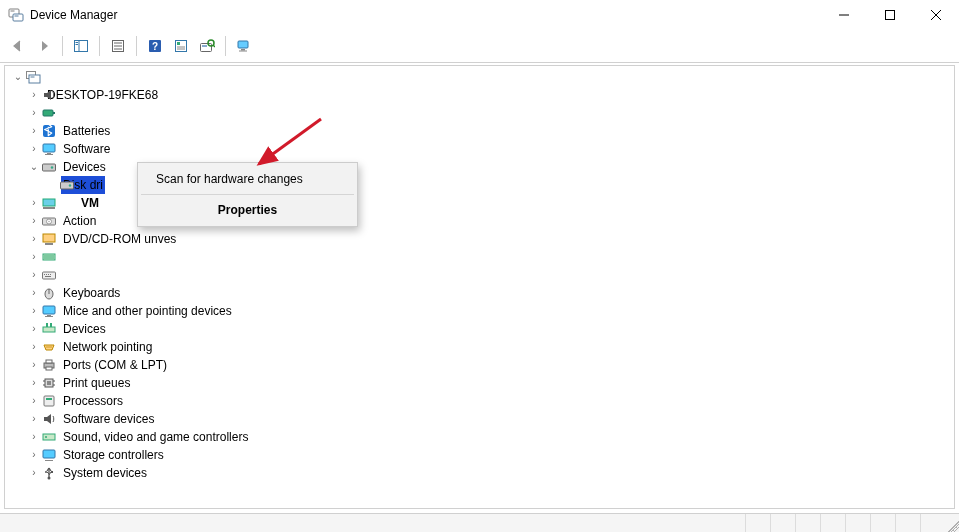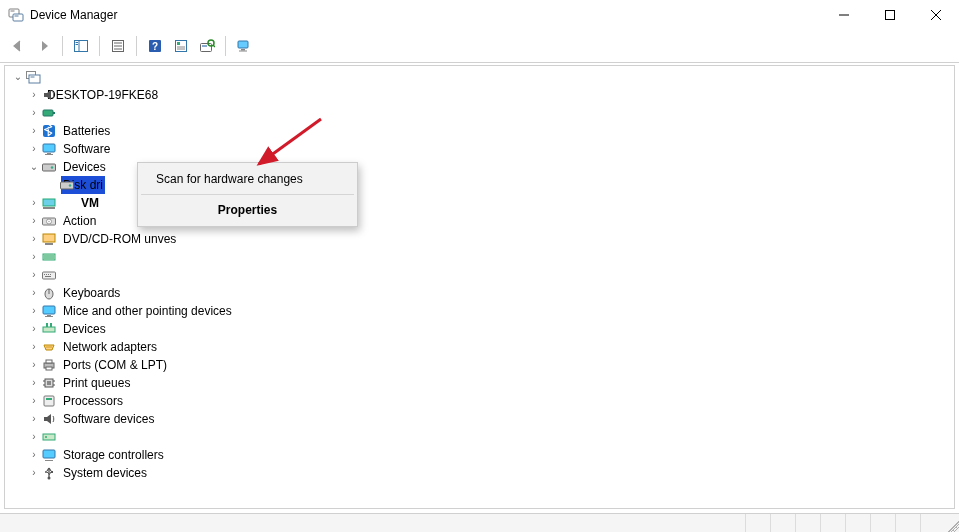--- a/index.html
+++ b/index.html
@@ -388,21 +388,21 @@
 
       <div class="row lvl1">
         <span class="expander">›</span>
         <span class="node-icon">
           <svg width="16" height="16">
               <rect x="2" y="6" width="12" height="5" fill="#c8e8c8" stroke="#3a7"></rect>
               <rect x="5" y="2" width="2" height="4" fill="#3a7"></rect>
               <rect x="9" y="2" width="2" height="4" fill="#3a7"></rect>
             </svg>
         </span>
-        <span class="label">Network adapters</span>
+        <span class="label">Network pointing</span>
       </div>
 
       <div class="row lvl1">
         <span class="expander">›</span>
         <span class="node-icon">
           <svg width="16" height="16">
               <path d="M3 6h10l-2 5H5z" fill="#ffd080" stroke="#b80"></path>
               <circle cx="6" cy="8" r="0.7" fill="#b80"></circle>
               <circle cx="8" cy="8" r="0.7" fill="#b80"></circle>
               <circle cx="10" cy="8" r="0.7" fill="#b80"></circle>
@@ -450,20 +450,21 @@
       </div>
 
       <div class="row lvl1">
         <span class="expander">›</span>
         <span class="node-icon">
           <svg width="16" height="16">
               <path d="M3 6h3l4-3v10l-4-3H3z" fill="#555"></path>
               <path d="M12 5c1 1 1 5 0 6" fill="none" stroke="#555"></path>
             </svg>
         </span>
+        <span class="label">Sound, video and game controllers</span>
       </div>
 
       <div class="row lvl1">
         <span class="expander">›</span>
         <span class="node-icon">
           <svg width="16" height="16">
               <rect x="2" y="5" width="12" height="6" fill="#c8e8c8" stroke="#3a7"></rect>
               <circle cx="5" cy="8" r="1" fill="#3a7"></circle>
             </svg>
         </span>

